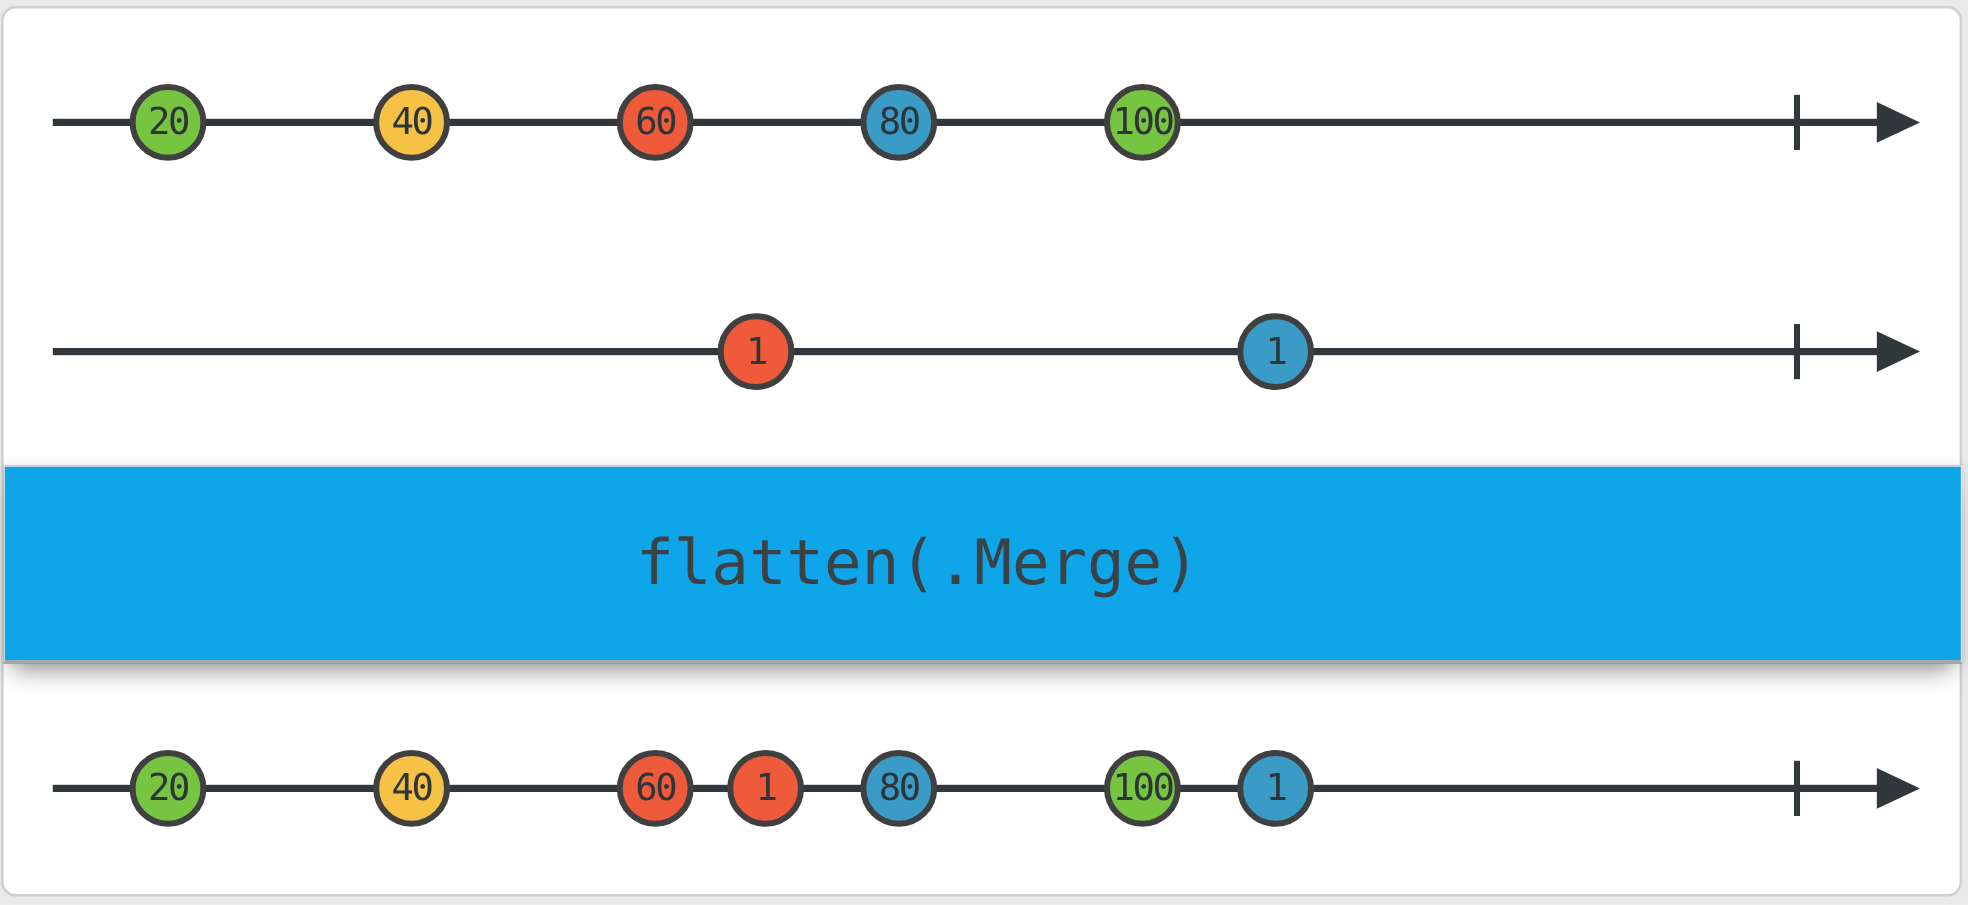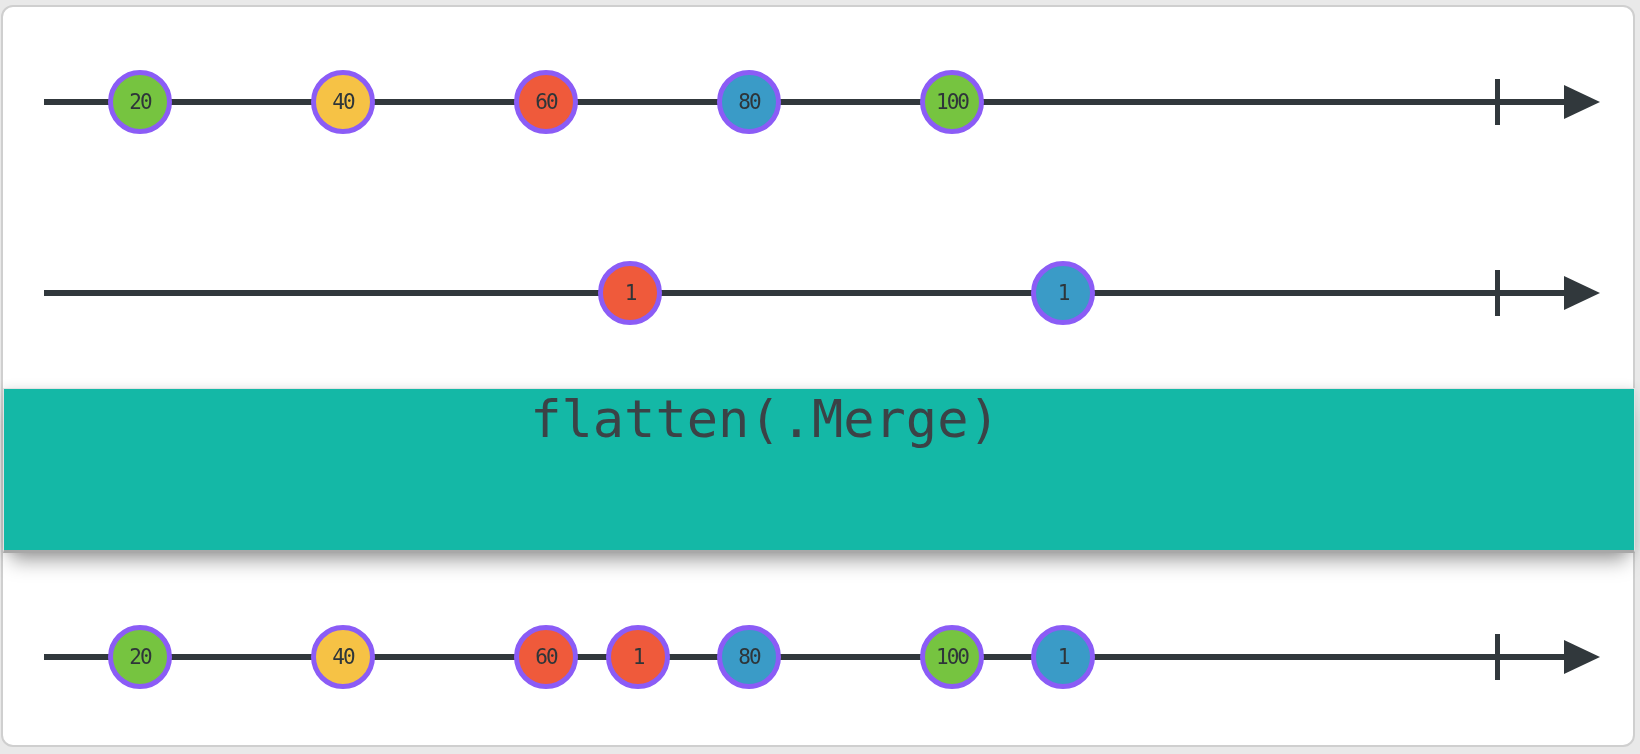--- a/index.html
+++ b/index.html
@@ -25,31 +25,31 @@
     background:#31383c;
   }
   .tl-arrow{
     position:absolute;top:-17px;width:0;height:0;
     border-left:36px solid #31383c;
     border-top:17px solid transparent;
     border-bottom:17px solid transparent;
   }
   .marble{
     position:absolute;top:-32px;width:64px;height:64px;
-    box-sizing:border-box;border:5px solid #8b5cf6;border-radius:50%;
+    box-sizing:border-box;border:5px solid #404040;border-radius:50%;
     display:flex;align-items:center;justify-content:center;
-    font-size:21px;letter-spacing:-2px;color:#2e3539;
+    font-size:31px;letter-spacing:-2px;color:#2e3539;
     white-space:nowrap;overflow:visible;
   }
   .operator-box{
     position:absolute;left:3px;top:388px;width:1632px;height:165px;
-    box-sizing:border-box;background:#14b8a6;
+    box-sizing:border-box;background:#0ea5e9;
     border:1px solid #e2e2e2;border-bottom:3px solid #a8a8a8;
     box-shadow:0 0 10px rgba(0,0,0,0.12), 0 16px 18px -8px rgba(0,0,0,0.35);
-    display:flex;align-items:flex-start;justify-content:center;
+    display:flex;align-items:center;justify-content:center;
   }
   .operator-label{
     font-size:52px;color:#3b4246;transform:translateX(-54px);
     font-family:"DejaVu Sans Mono","Liberation Mono",monospace;
   }
 </style>
 </head>
 <body>
 
 <div class="card-bg"></div>

